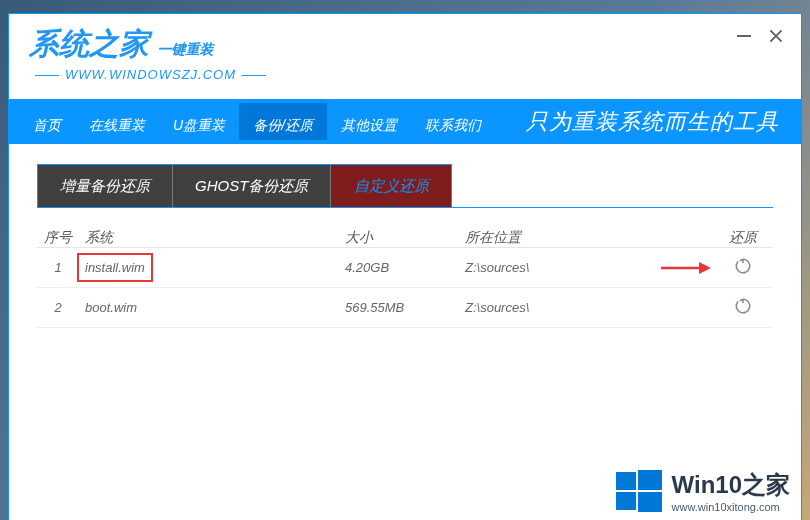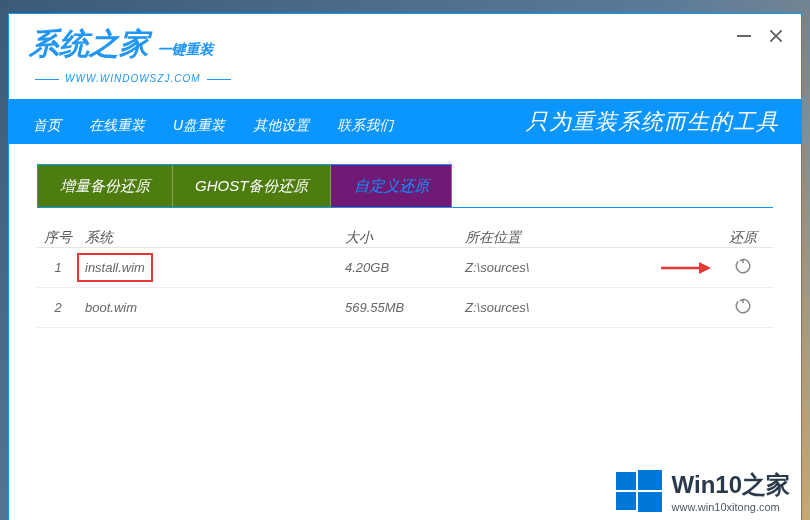--- a/index.html
+++ b/index.html
@@ -33,23 +33,23 @@
       display: inline-block;
     }
     .brand-sub {
       color: #2196f3;
       font-size: 14px;
       font-weight: bold;
       margin-left: 4px;
     }
     .brand-url {
       color: #2196f3;
-      font-size: 10px;
+      font-size: 13px;
       letter-spacing: 1px;
-      margin-top: 8px;
+      margin-top: 2px;
     }
     .brand-url::before, .brand-url::after {
       content: "";
       display: inline-block;
       width: 24px;
       border-top: 1.5px solid #2196f3;
       vertical-align: middle;
       margin: 0 6px;
     }
     .win-controls {
@@ -113,28 +113,28 @@
       display: flex;
       border-top: 1.5px solid #0a95ff;
       border-left: 1.5px solid #0a95ff;
       width: fit-content;
     }
     .subtab {
       padding: 0 22px;
       height: 42px;
       line-height: 42px;
       color: #fff;
-      background: #4d7c0f;
+      background: #404040;
       font-size: 15px;
       border-right: 1.5px solid rgba(255,255,255,0.3);
       cursor: pointer;
     }
     .subtab:last-child { border-right: 1.5px solid #0a95ff; }
     .subtab.active {
-      background: #701a75;
+      background: #7f1d1d;
       color: #0a95ff;
       border-right: 1.5px solid #0a95ff;
       padding-left: 23px;
     }
     .table {
       width: 100%;
       border-top: 1.5px solid #0a95ff;
     }
     .thead {
       display: flex;
@@ -207,20 +207,21 @@
     <div class="win-controls">
       <div class="win-min"></div>
       <div class="win-close"></div>
     </div>
   </div>
 
   <div class="nav">
     <div class="nav-item">首页</div>
     <div class="nav-item">在线重装</div>
     <div class="nav-item">U盘重装</div>
+    <div class="nav-item active">备份/还原</div>
     <div class="nav-item">其他设置</div>
     <div class="nav-item">联系我们</div>
     <div class="nav-tagline">只为重装系统而生的工具</div>
   </div>
 
   <div class="content">
     <div class="subtabs">
       <div class="subtab">增量备份还原</div>
       <div class="subtab">GHOST备份还原</div>
       <div class="subtab active">自定义还原</div>

